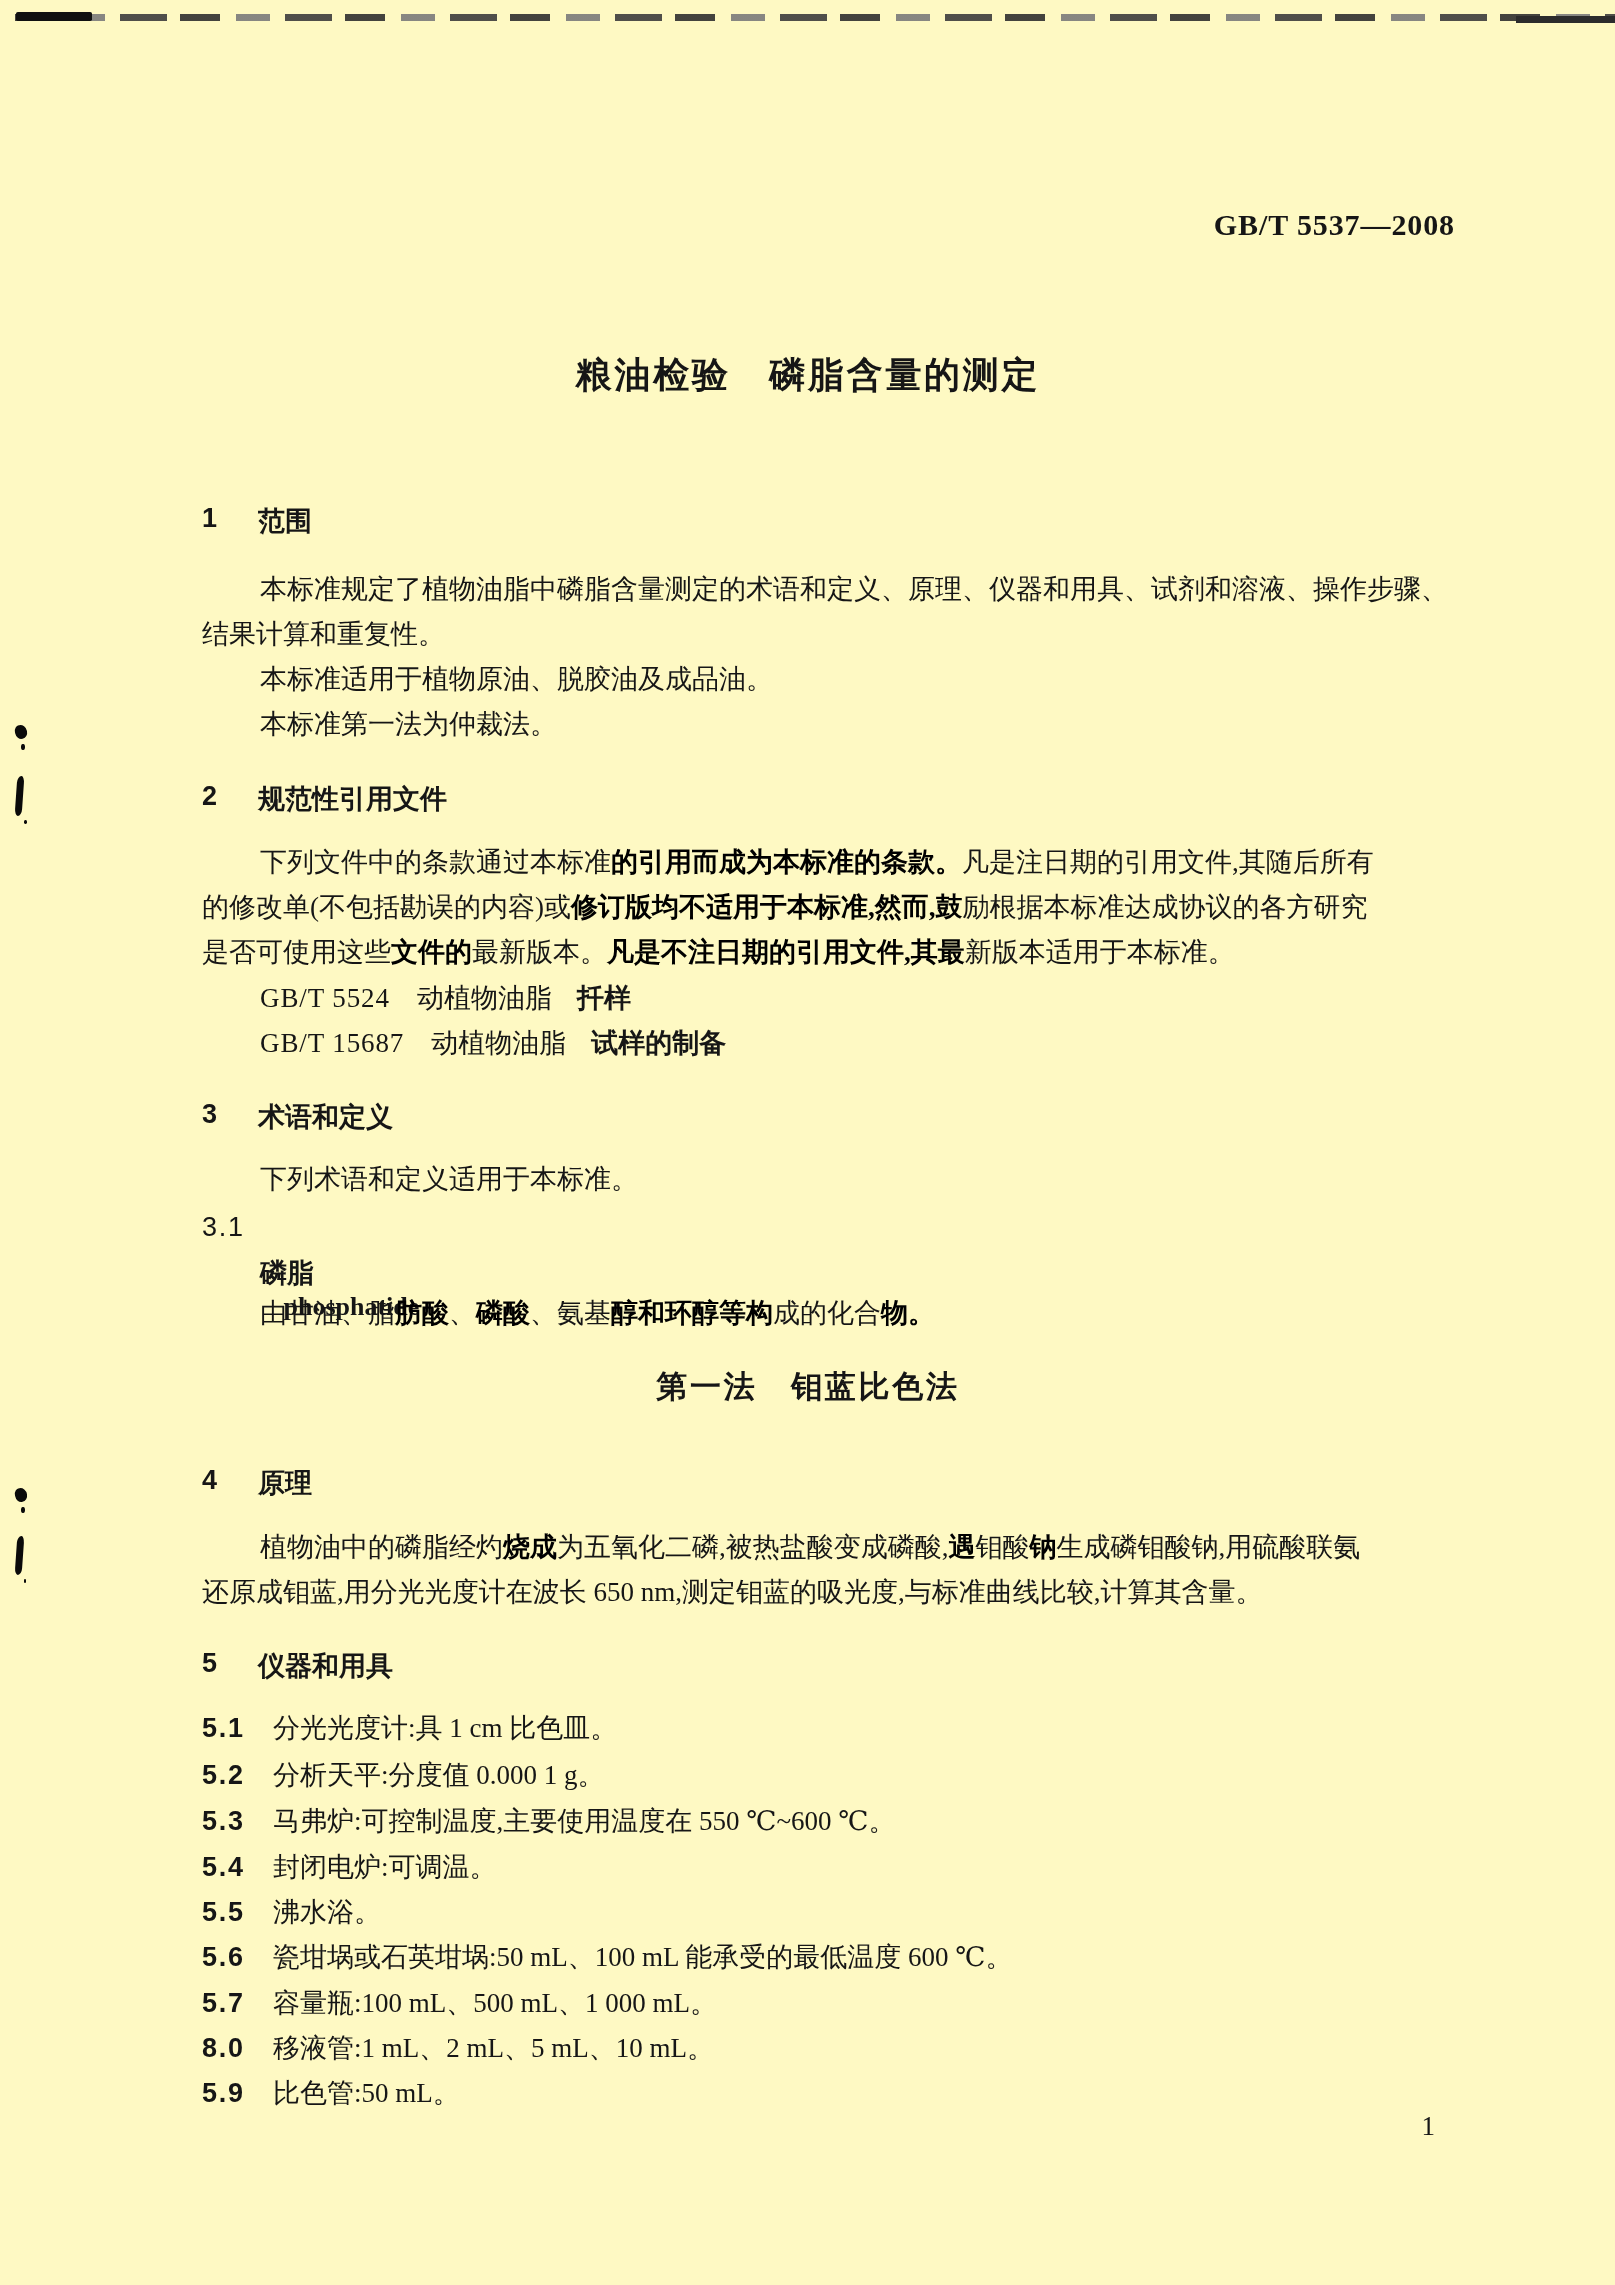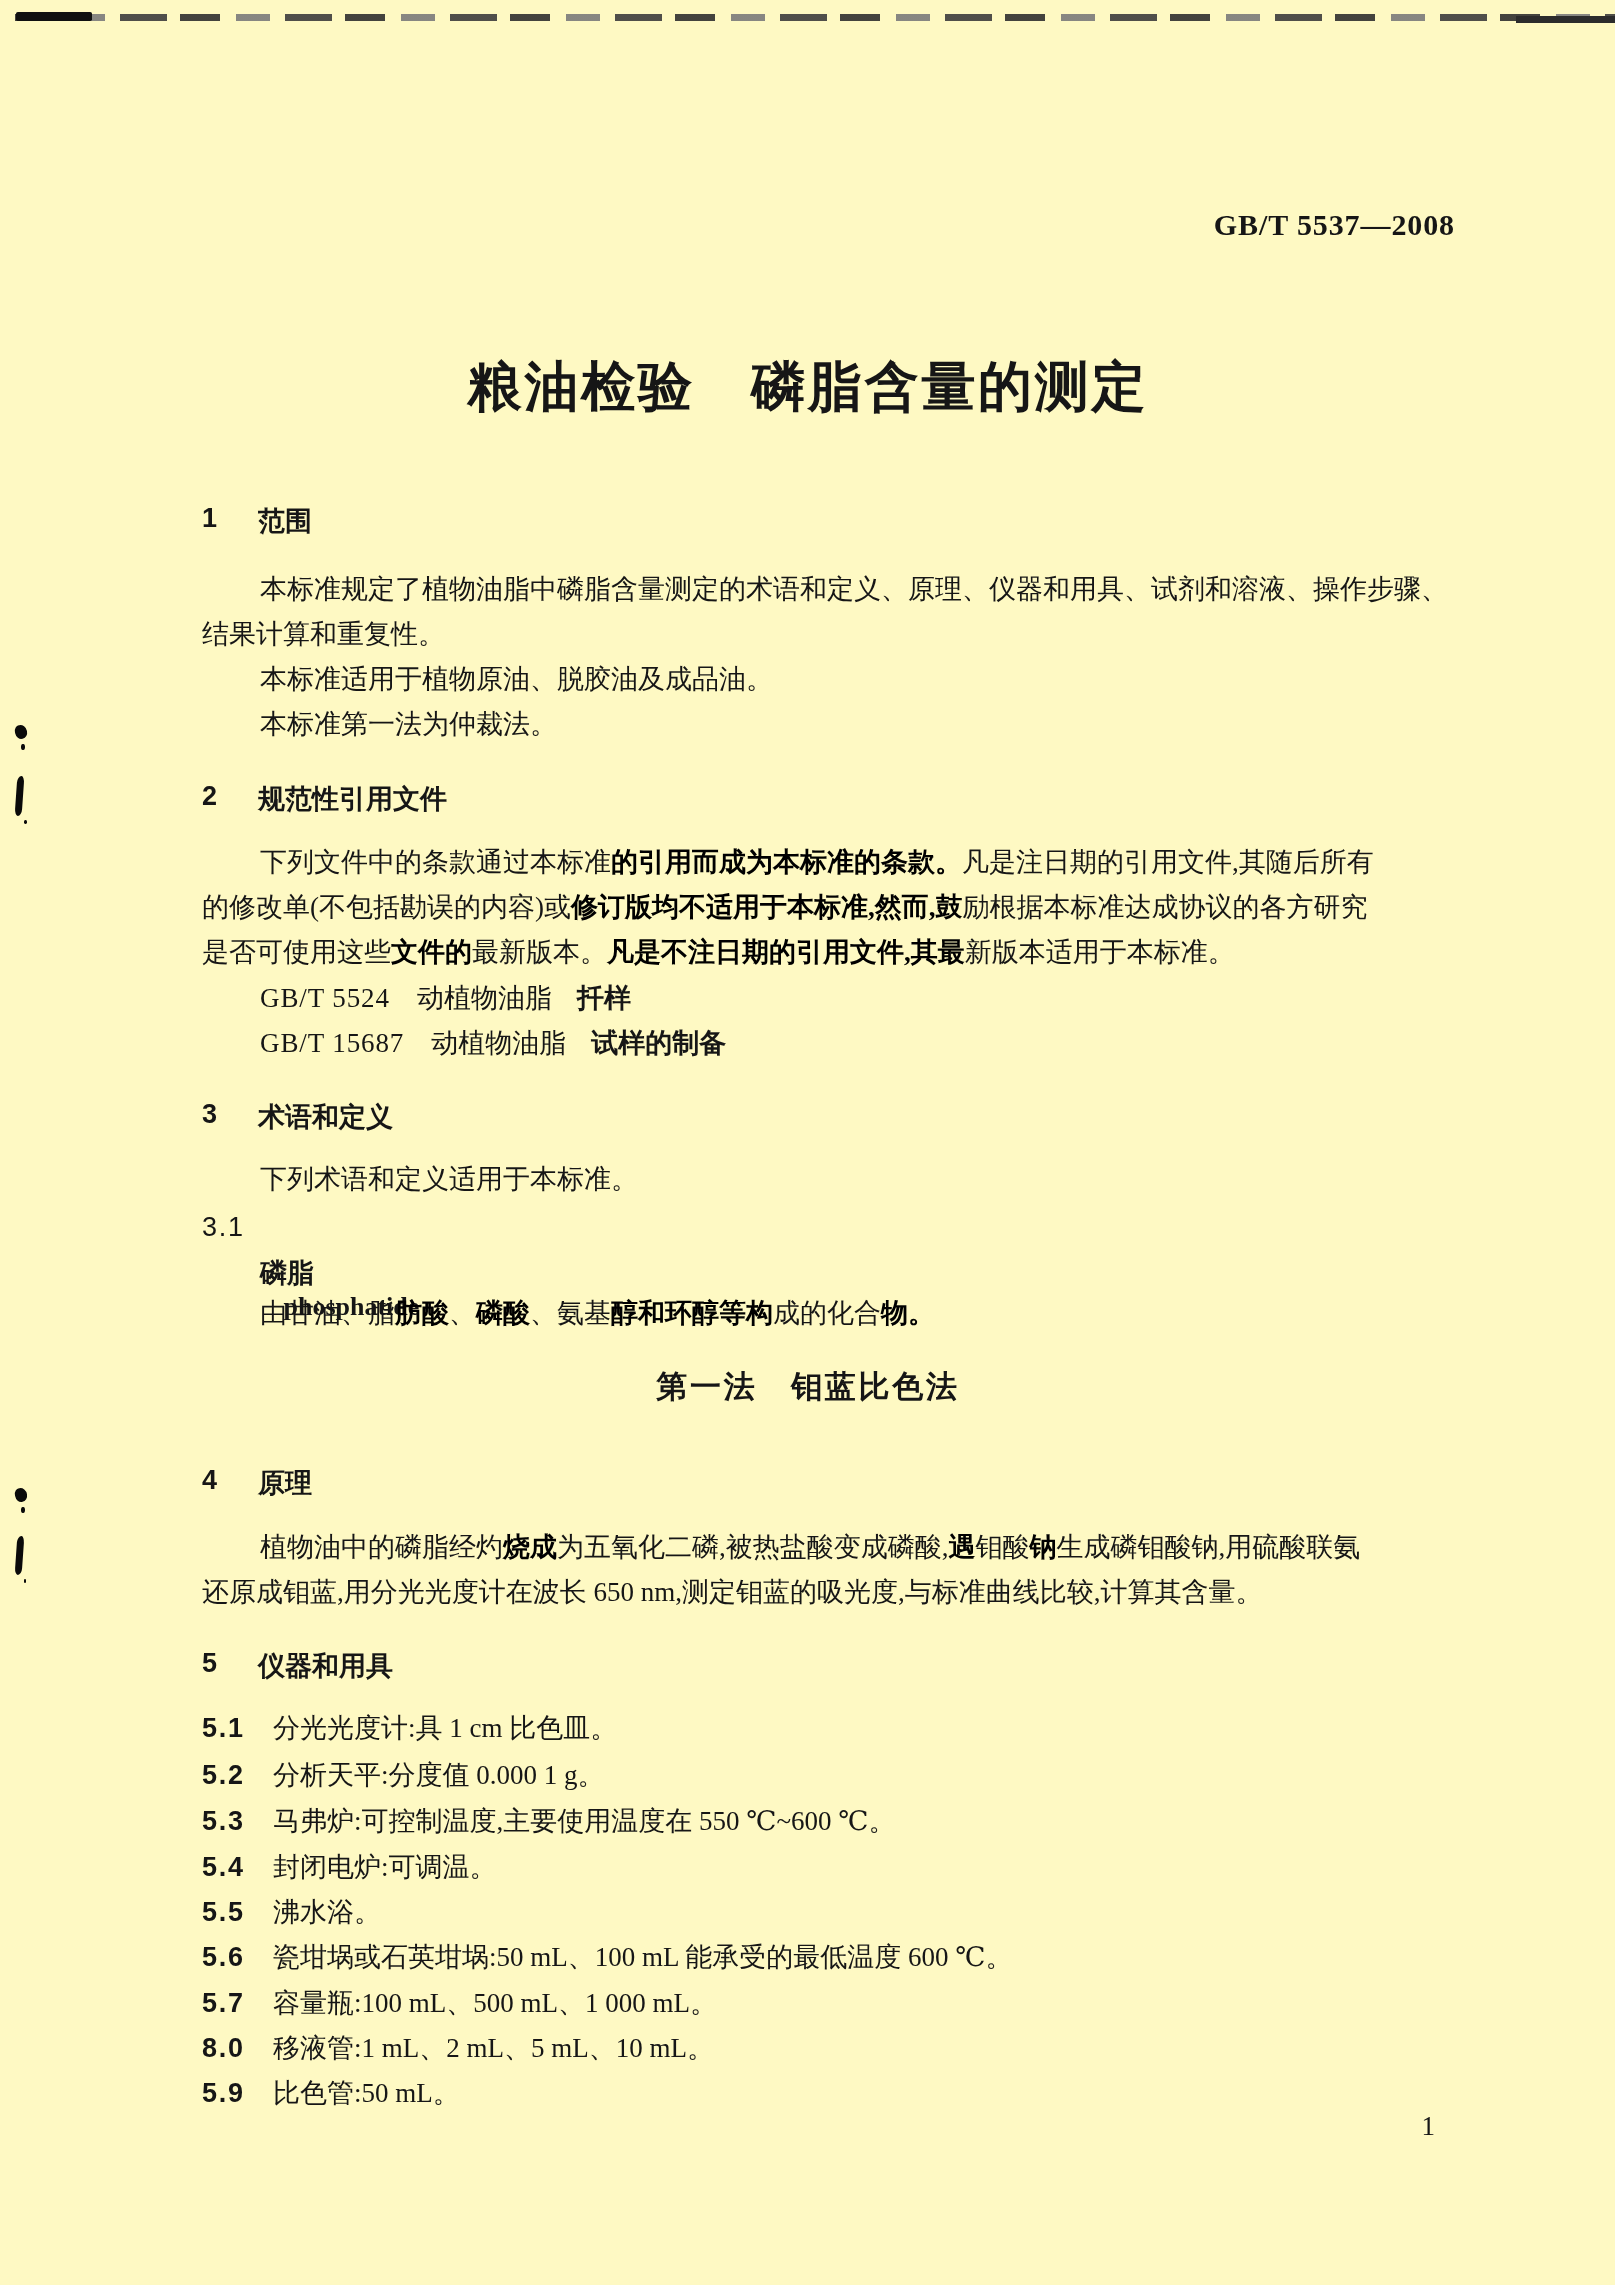--- a/index.html
+++ b/index.html
@@ -27,21 +27,21 @@
   .ink-dot{position:absolute;background:#0a0a0a;border-radius:50%;}
 
   .abs{position:absolute;}
   .std-num{
     right:161px;top:208px;
     font-size:30px;font-weight:bold;letter-spacing:0.9px;
     font-family:"Liberation Serif","DejaVu Serif",serif;
   }
   .doc-title{
     left:0;right:0;top:351px;text-align:center;
-    font-size:54px;font-weight:bold;letter-spacing:2.7px;
+    font-size:36px;font-weight:bold;letter-spacing:2.7px;
     font-family:"Liberation Sans","DejaVu Sans",sans-serif;
   }
   .method-title{
     left:0;right:0;top:1366px;text-align:center;
     font-size:31px;font-weight:bold;letter-spacing:2.7px;
     font-family:"Liberation Sans","DejaVu Sans",sans-serif;
   }
   .h{
     left:202px;display:flex;
     font-size:27px;font-weight:bold;

